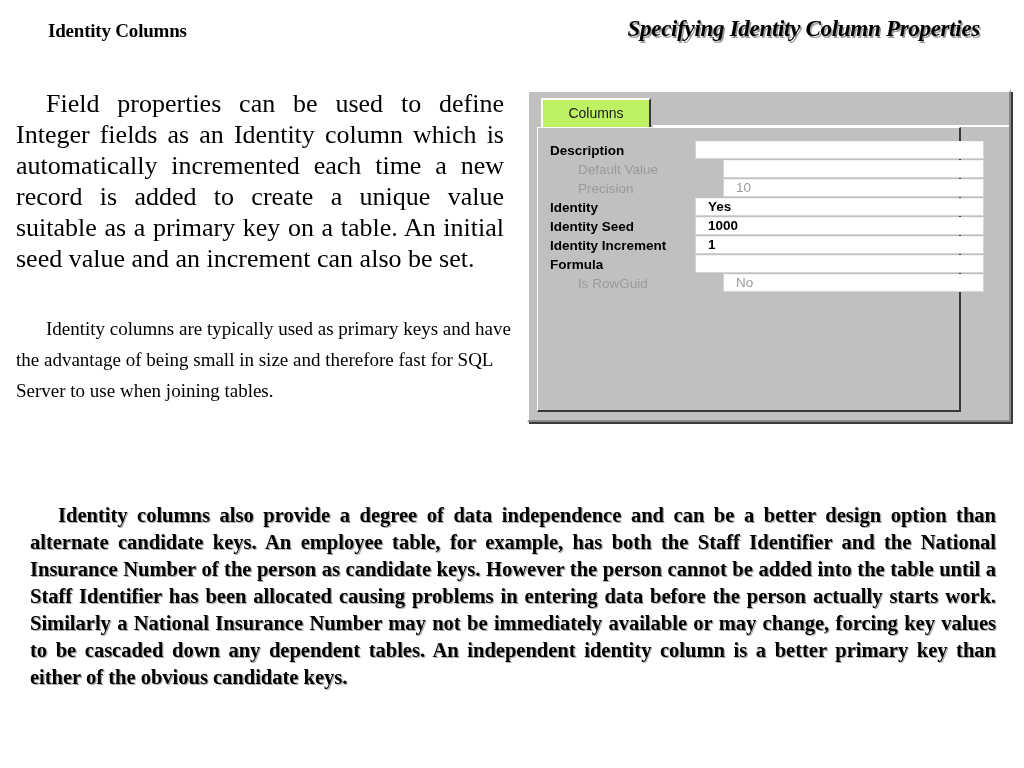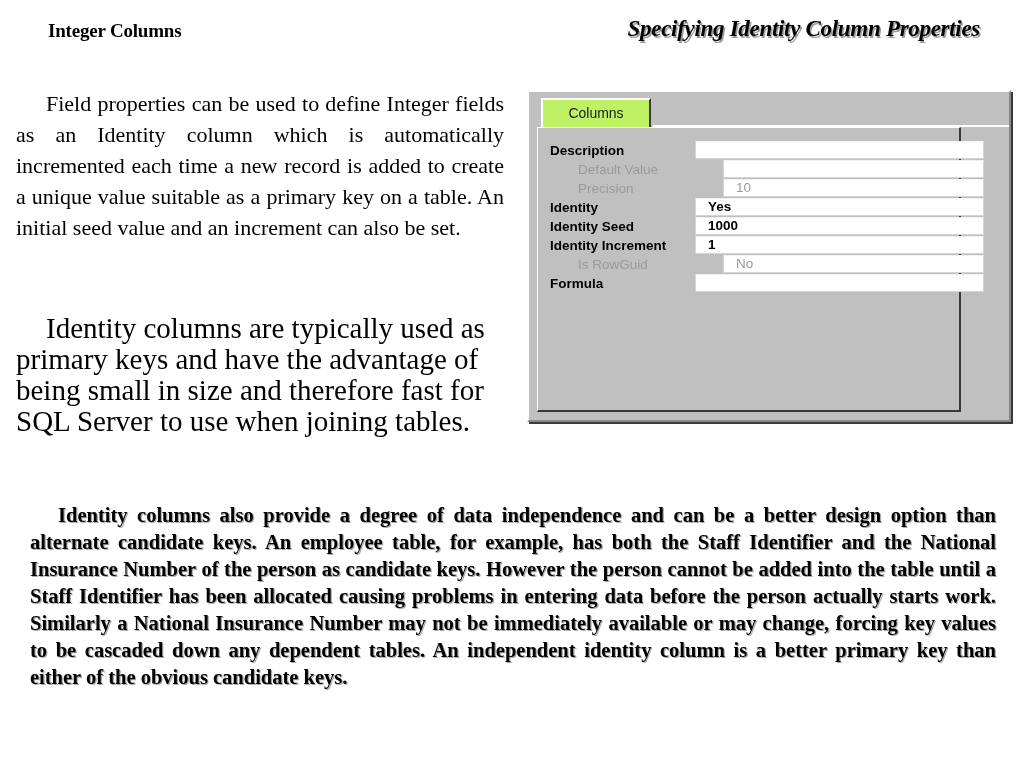--- a/index.html
+++ b/index.html
@@ -40,32 +40,32 @@
     white-space: nowrap;
     text-shadow: 1.5px 1.5px 0 rgba(140,140,140,0.85);
   }
 
   
   .para-justified {
     position: absolute;
     left: 16px;
     top: 88px;
     width: 488px;
-    font-size: 22px;
+    font-size: 26px;
     line-height: 31px;
     text-align: justify;
     text-justify: inter-word;
     text-indent: 30px;
   }
   .para-left {
     position: absolute;
     left: 16px;
     top: 313px;
     width: 496px;
-    font-size: 29px;
+    font-size: 19px;
     line-height: 31px;
     text-align: left;
     text-indent: 30px;
   }
 
   
   .para-bottom {
     position: absolute;
     left: 30px;
     top: 502px;
@@ -186,21 +186,21 @@
     overflow: hidden;
   }
   .prop-row.disabled .prop-value {
     color: #9a9a9a;
     font-weight: normal;
   }
 </style>
 </head>
 <body>
 
-<div class="heading-left">Integer Columns</div>
+<div class="heading-left">Identity Columns</div>
 
 <div class="heading-right">Specifying Identity Column Properties</div>
 
 <div class="para-justified">Field properties can be used to define Integer fields as an Identity column which is automatically incremented each time a new record is added to create a unique value suitable as a primary key on a table. An initial seed value and an increment can also be set.</div>
 
 <div class="para-left">Identity columns are typically used as primary keys and have the advantage of being small in size and therefore fast for SQL Server to use when joining tables.</div>
 
 <div class="dialog">
 
   <div class="tab-strip">
@@ -227,26 +227,26 @@
           <div class="prop-value">Yes</div>
         </div>
         <div class="prop-row">
           <div class="prop-label">Identity Seed</div>
           <div class="prop-value">1000</div>
         </div>
         <div class="prop-row">
           <div class="prop-label">Identity Increment</div>
           <div class="prop-value">1</div>
         </div>
+        <div class="prop-row">
+          <div class="prop-label">Formula</div>
+          <div class="prop-value"></div>
+        </div>
         <div class="prop-row disabled">
           <div class="prop-label">Is RowGuid</div>
           <div class="prop-value">No</div>
         </div>
-        <div class="prop-row">
-          <div class="prop-label">Formula</div>
-          <div class="prop-value"></div>
-        </div>
       </div>
   </div>
 
 </div>
 
 <div class="para-bottom">Identity columns also provide a degree of data independence and can be a better design option than alternate candidate keys. An employee table, for example, has both the Staff Identifier and the National Insurance Number of the person as candidate keys. However the person cannot be added into the table until a Staff Identifier has been allocated causing problems in entering data before the person actually starts work. Similarly a National Insurance Number may not be immediately available or may change, forcing key values to be cascaded down any dependent tables. An independent identity column is a better primary key than either of the obvious candidate keys.</div>
 
 </body></html>

